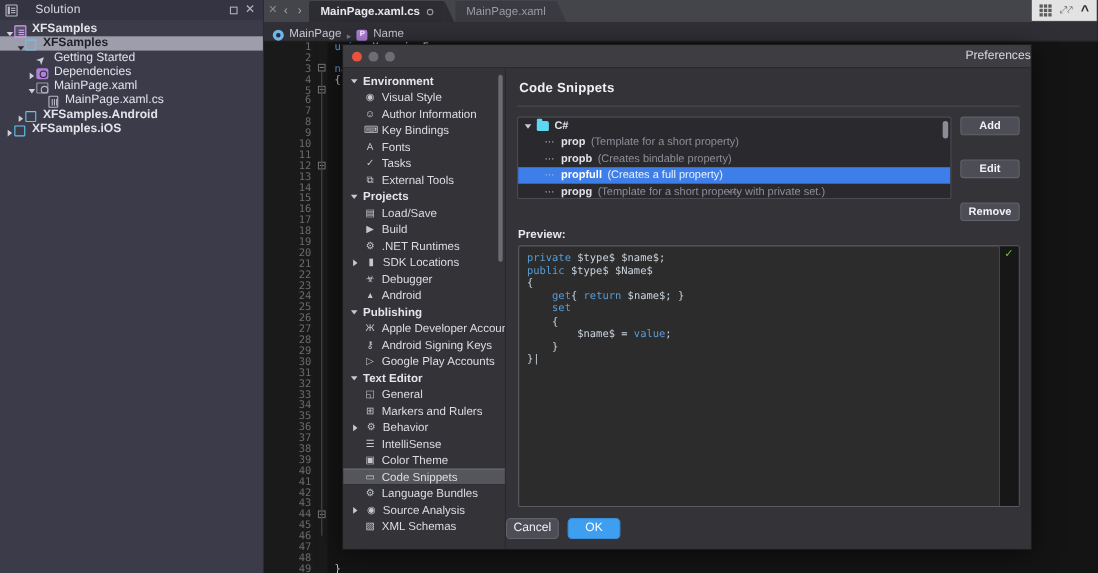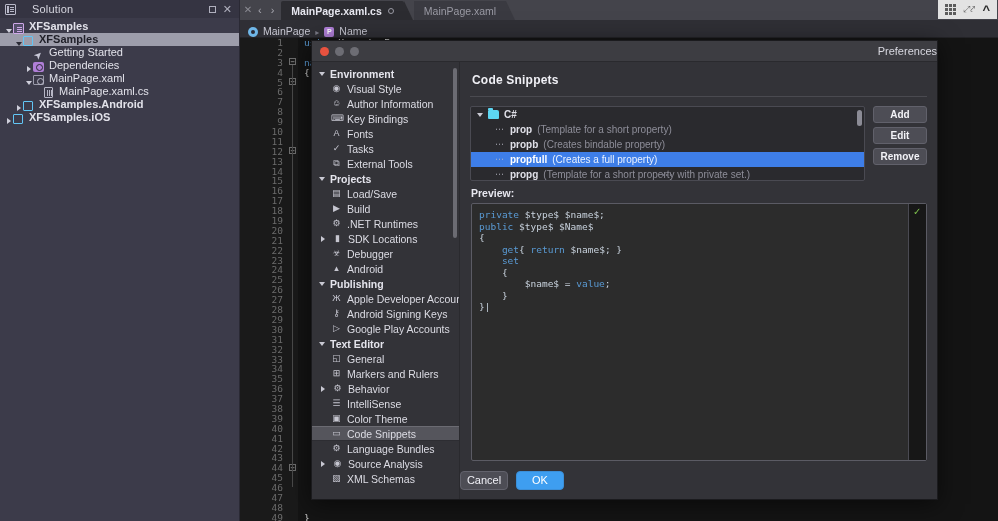--- a/index.html
+++ b/index.html
@@ -197,21 +197,21 @@
   .snip-folder::before{content:"";position:absolute;left:0;top:-2px;width:5px;height:2px;background:#5dd6f2;border-radius:1px 1px 0 0;}
   .snip-dots { color:#b9b9c4; font-size: 9px; letter-spacing: 1px; line-height: 7px; }
   .snip-name { font-weight: bold; }
   .snip-desc { color: #8e8e99; font-weight: normal; }
   .snip-item.sel .snip-desc { color: #eaf2ff; font-weight: normal;}
   .snip-item.sel .snip-name { color:#fff; }
   .list-scroll { position:absolute; right:2px; top:3px; width:5px; height:16px; background:#8c8c96; border-radius:3px;}
   .snip-hsplit { position:absolute; left:50%; bottom:1px; transform:translateX(-50%);
      color:#777782; font-size:8px; letter-spacing:1px; }
 
-  .snip-btns { width: 54px; flex: none; display: flex; flex-direction: column; gap: 4px; }
+  .snip-btns { width: 54px; flex: none; display: flex; flex-direction: column; gap: 22px; }
   .pbtn {
     height: 17px; background: #4d4d55; border: 1px solid #61616b; border-radius: 3px;
     color: #f2f2f7; font-size: 10px; font-weight: bold; display: flex;
     align-items: center; justify-content: center; cursor: default;
   }
 
   .preview-label { font-size: 10.5px; font-weight: bold; color: #e8e8f0; padding: 6px 0 4px 11px; }
   .preview-box {
     margin: 0 10px 0 11px; flex: 1; background: #2c2c2c; border: 1px solid #5b5b64;
     border-radius: 2px; position: relative; display: flex; min-height: 0;

